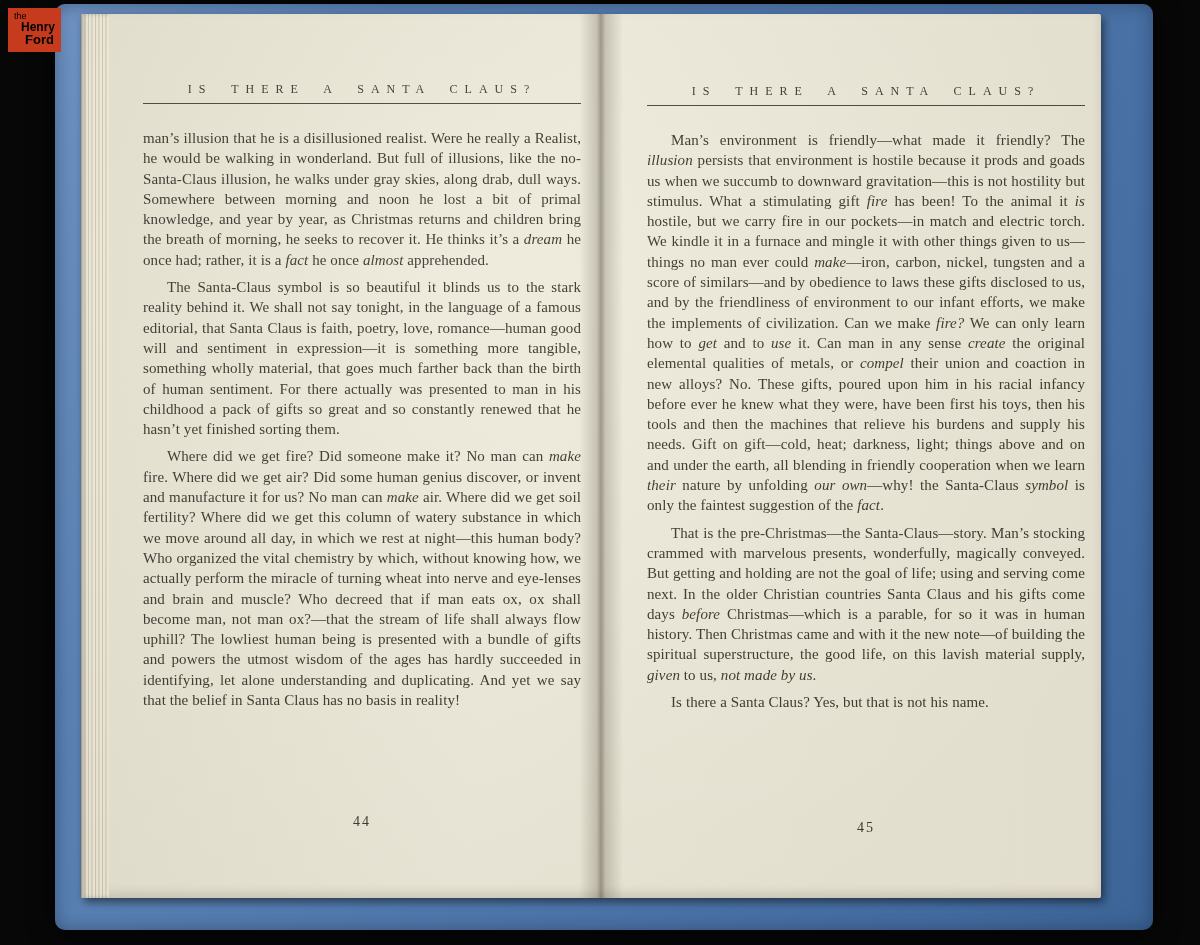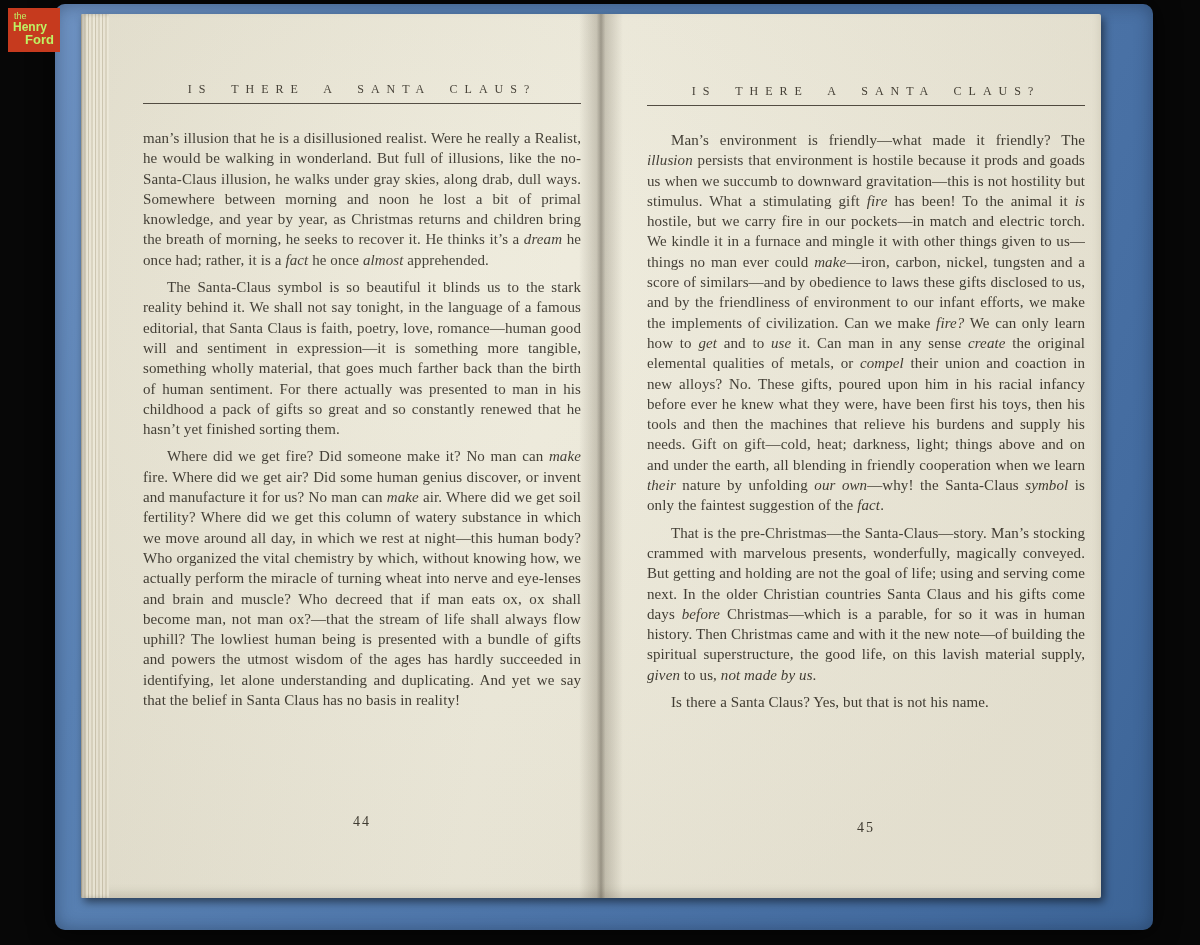--- a/index.html
+++ b/index.html
@@ -6,27 +6,27 @@
   body{
     width:1200px;height:945px;position:relative;overflow:hidden;
     background:#070707;
     font-family:"Liberation Serif", serif;
   }
   .photo{position:absolute;inset:0;}
 
   
   .logo{
     position:absolute;left:8px;top:8px;z-index:20;
-    background:#c63a1e;color:#bef264;
+    background:#c63a1e;color:#000000;
     padding:4px 6px 5px 5px;
     font-family:"Liberation Sans", sans-serif;
     line-height:1.02;
   }
   .logo .l-the{display:block;font-size:9px;font-weight:normal;margin-left:1px;}
-  .logo .l-henry{display:block;font-size:12px;font-weight:bold;}
+  .logo .l-henry{display:block;font-size:12px;font-weight:bold;margin-left:8px;}
   .logo .l-ford{display:block;font-size:13px;font-weight:bold;margin-left:12px;}
 
   
   .cover{
     position:absolute;left:55px;top:4px;width:1098px;height:926px;
     border-radius:10px;
     background:linear-gradient(115deg,#6e92c2 0%,#5a82b4 22%,#4f77ab 55%,#446ca0 85%,#3c6496 100%);
     box-shadow:0 0 26px rgba(0,0,0,.85), inset 0 0 18px rgba(20,35,60,.45);
   }
 

